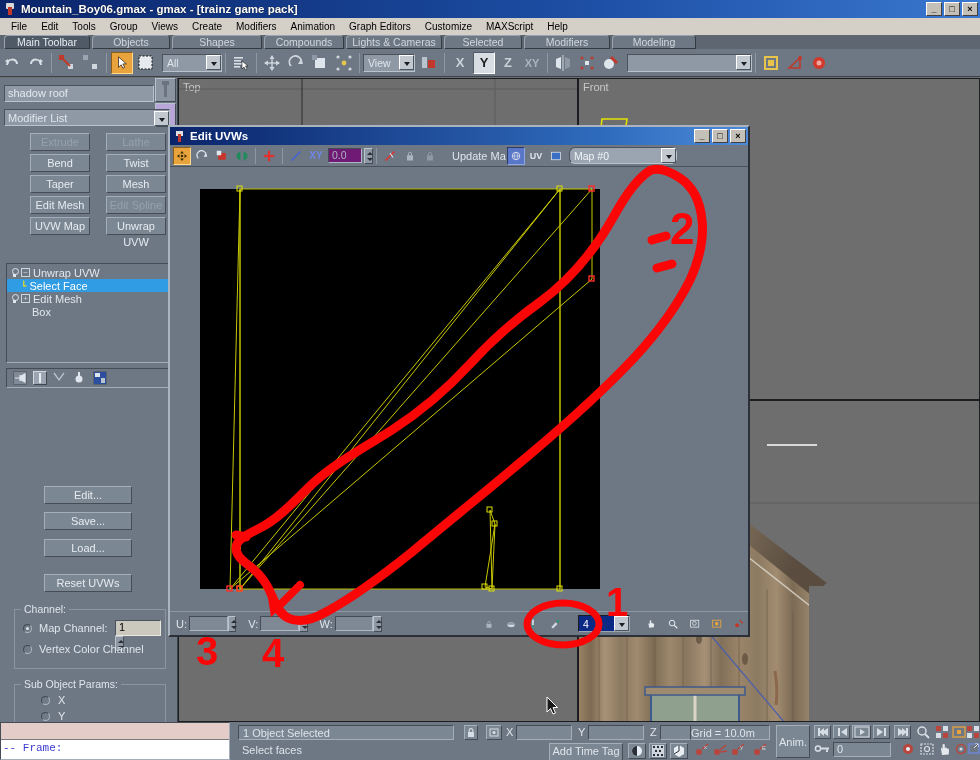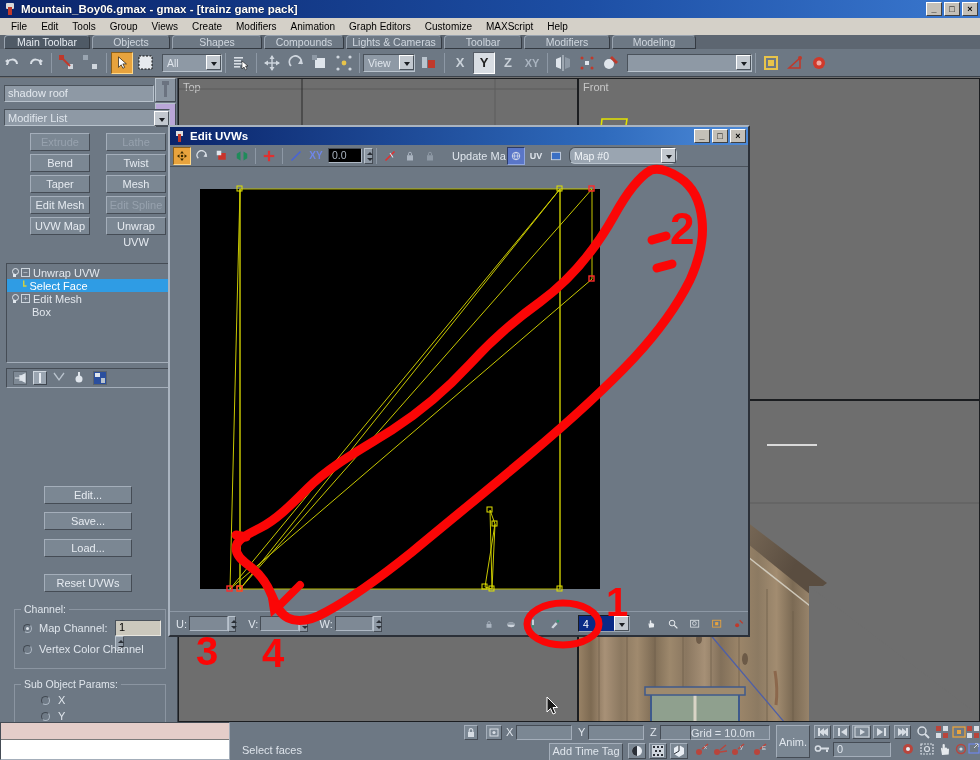--- a/index.html
+++ b/index.html
@@ -161,21 +161,21 @@
   <span class="mi">MAXScript</span>
   <span class="mi">Help</span>
 </div>
 
 <div id="tabbar">
   <div class="tab active" style="left:4px;width:86px;">Main Toolbar</div>
   <div class="tab" style="left:92px;width:78px;">Objects</div>
   <div class="tab" style="left:172px;width:90px;">Shapes</div>
   <div class="tab" style="left:264px;width:80px;">Compounds</div>
   <div class="tab" style="left:346px;width:96px;">Lights &amp; Cameras</div>
-  <div class="tab" style="left:444px;width:78px;">Toolbar</div>
+  <div class="tab" style="left:444px;width:78px;">Selected</div>
   <div class="tab" style="left:524px;width:86px;">Modifiers</div>
   <div class="tab" style="left:612px;width:84px;">Modeling</div>
 </div>
 
 <div id="maintoolbar">
   <span class="tb">
     <svg class="icoglyph" viewBox="0 0 16 16">
         <path d="M3 10 C3 3,13 3,13 9" stroke="#d8dee5" stroke-width="2" fill="none"></path>
         <path d="M1 6 L4 4 L5 9 Z" fill="#d8dee5"></path>
       </svg>
@@ -643,21 +643,21 @@
       </span>
     <span class="tbsep" style="height:16px;"></span>
     <span class="tb" style="width:18px;height:18px;">
       <svg class="icoglyph" viewBox="0 0 16 16">
           <line x1="2" y1="14" x2="14" y2="2" stroke="#4763d6" stroke-width="2.2"></line>
         </svg>
       </span>
     <span class="tb" style="width:18px;height:18px;">
         <span style="position:absolute;inset:0;line-height:18px;text-align:center;color:#6f86e8;font-size:10px;font-weight:bold;">XY</span>
       </span>
-    <span class="uvfield" style="width:34px;height:15px;background:#000000;margin:0 2px;position:relative;">
+    <span class="uvfield" style="width:34px;height:15px;background:#701a75;margin:0 2px;position:relative;">
       <span style="position:absolute;left:3px;top:0;font-size:10.5px;color:#aab4c0;">0.0</span>
     </span>
     <span class="spinner"></span>
     <span class="tbsep" style="height:16px;"></span>
     <span class="tb" style="width:18px;height:18px;">
       <svg class="icoglyph" viewBox="0 0 16 16">
           <line x1="2" y1="14" x2="14" y2="2" stroke="#e03030" stroke-width="2.2"></line>
           <line x1="8" y1="4" x2="12" y2="10" stroke="#dfe5ec" stroke-width="1.4"></line>
         </svg>
       </span>
@@ -817,20 +817,21 @@
         <svg class="icoglyph" viewBox="0 0 16 16">
             <circle cx="5" cy="10" r="3.2" fill="#c0392b"></circle>
             <path d="M9 2 L14 7" stroke="#c0392b" stroke-width="2"></path>
           </svg>
         </span>
     </span>
   </div>
 </div>
 
 <div id="statusarea">
+  <div class="sfield" style="left:238px;top:3px;width:216px;height:15px;">1 Object Selected</div>
   <div class="sbtn" style="left:464px;top:3px;width:14px;height:15px;">
     <svg width="12" height="13" viewBox="0 0 12 13">
         <rect x="3" y="6" width="6" height="5" fill="#d7dde4"></rect>
         <path d="M4.2 6 V4.4 a1.8 1.8 0 0 1 3.6 0 V6" stroke="#d7dde4" stroke-width="1.1" fill="none"></path>
       </svg>
   </div>
   <div class="sbtn" style="left:486px;top:3px;width:16px;height:15px;">
     <svg width="14" height="13" viewBox="0 0 14 13">
         <rect x="3" y="3" width="8" height="7" fill="none" stroke="#d7dde4" stroke-width="1"></rect>
         <circle cx="7" cy="6.5" r="1.6" fill="#d7dde4"></circle>
@@ -1001,20 +1002,21 @@
   <div class="sbtn" style="left:968px;top:20px;width:12px;height:15px;background:none;border:none;">
     <svg width="12" height="14" viewBox="0 0 12 14">
         <rect x="1" y="2" width="10" height="9" fill="none" stroke="#6f86e8" stroke-width="1.2"></rect>
         <path d="M6 6 L10 2 M7 2 H10 V5" stroke="#d7dde4" stroke-width="1"></path>
       </svg>
   </div>
 </div>
 
 <div id="listener">
   <div class="lpink"></div>
+  <div class="ltext">--  Frame:</div>
 </div>
 
 <svg style="position:absolute;left:546px;top:696px;" width="14" height="20">
   <path d="M1 1 L1 16 L4.5 12.5 L7 18 L9.5 17 L7 11.5 L11.5 11.5 Z" fill="#1a1a1a" stroke="#ffffff" stroke-width="1"></path>
 </svg>
 
 <svg id="annot">
   <g fill="none" stroke="#fb0606" stroke-width="9" stroke-linecap="round" stroke-linejoin="round">
 
     <path d="M651 170 C637 178, 625 196, 614 216

